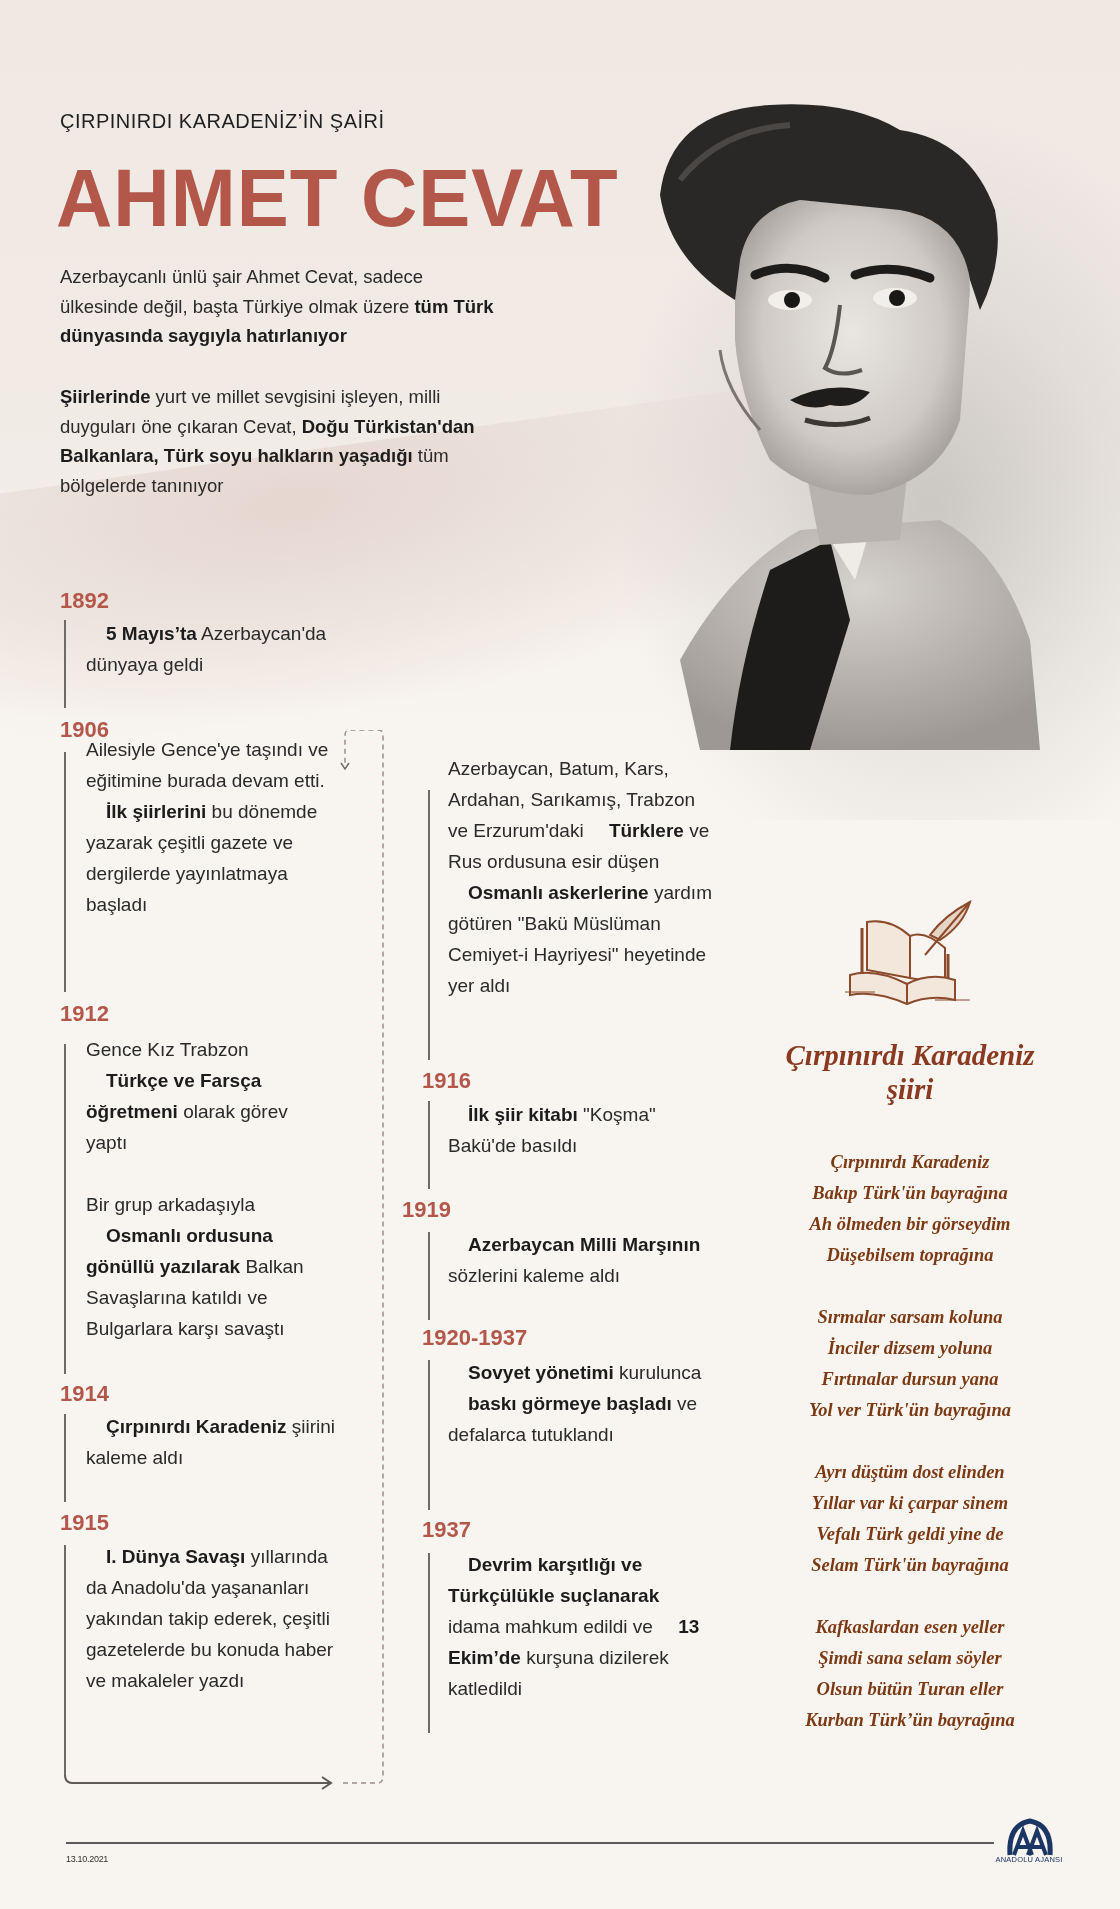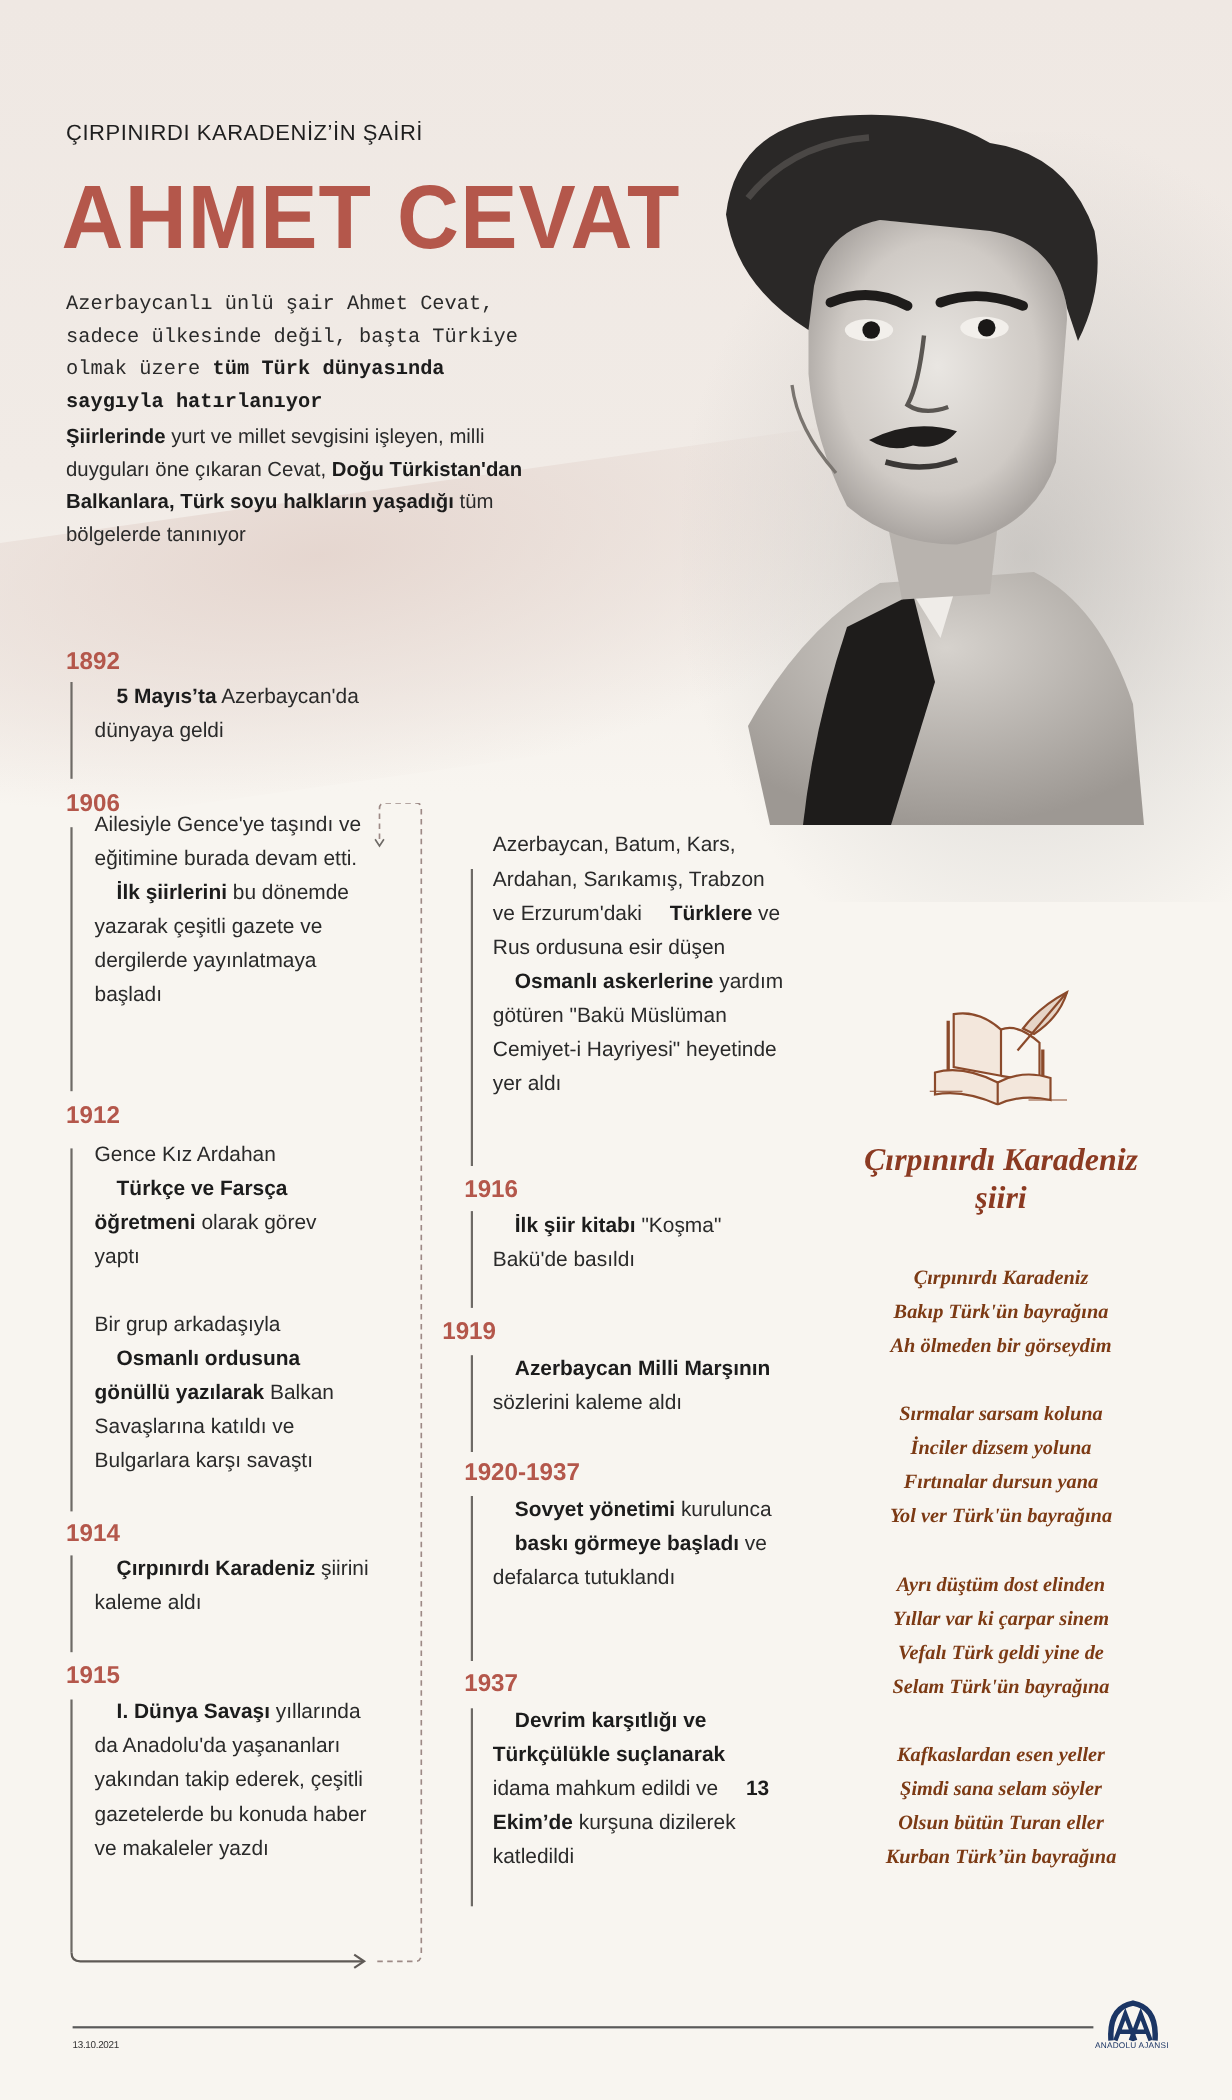--- a/index.html
+++ b/index.html
@@ -88,21 +88,21 @@
 </head>
 <body>
 
 <div class="bg-top"></div>
 <div class="bg-torn"></div>
 <div class="bg-smoke"></div>
 
 <div class="subtitle">ÇIRPINIRDI KARADENİZ’İN ŞAİRİ</div>
 <div class="title">AHMET CEVAT</div>
 
-<div class="intro" style="top:262px;font-family:Liberation Mono, monospace;">
+<div class="intro" style="top:262px;">
   <span>Azerbaycanlı ünlü şair Ahmet Cevat, sadece ülkesinde değil, başta Türkiye olmak üzere </span><b>tüm Türk dünyasında saygıyla hatırlanıyor</b>
 </div>
 <div class="intro" style="top:382px;">
   <b>Şiirlerinde</b><span> yurt ve millet sevgisini işleyen, milli duyguları öne çıkaran Cevat, </span><b>Doğu Türkistan'dan Balkanlara, Türk soyu halkların yaşadığı</b><span> tüm bölgelerde tanınıyor</span>
 </div>
 
 <svg class="portrait" viewBox="0 0 400 650">
   <defs>
     <radialGradient id="faceG" cx="50%" cy="45%" r="55%">
       <stop offset="0%" stop-color="#e9e6e2"></stop>
@@ -150,21 +150,21 @@
 
 <div class="year" style="left:60px; top:717px;">1906</div>
 <div class="vline" style="left:64px; top:752px; height:240px;"></div>
 <div class="event" style="left:86px; top:734px; width:255px;">
   <span>Ailesiyle Gence'ye taşındı ve eğitimine burada devam etti. </span><b>İlk şiirlerini</b><span> bu dönemde yazarak çeşitli gazete ve dergilerde yayınlatmaya başladı</span>
 </div>
 
 <div class="year" style="left:60px; top:1001px;">1912</div>
 <div class="vline" style="left:64px; top:1044px; height:330px;"></div>
 <div class="event" style="left:86px; top:1034px; width:230px;">
-  <span>Gence Kız Ardahan </span><b>Türkçe ve Farsça öğretmeni</b><span> olarak görev yaptı</span>
+  <span>Gence Kız Trabzon </span><b>Türkçe ve Farsça öğretmeni</b><span> olarak görev yaptı</span>
 </div>
 <div class="event" style="left:86px; top:1189px; width:250px;">
   <span>Bir grup arkadaşıyla </span><b>Osmanlı ordusuna gönüllü yazılarak</b><span> Balkan Savaşlarına katıldı ve Bulgarlara karşı savaştı</span>
 </div>
 
 <div class="year" style="left:60px; top:1381px;">1914</div>
 <div class="vline" style="left:64px; top:1414px; height:88px;"></div>
 <div class="event" style="left:86px; top:1411px; width:250px;">
   <b>Çırpınırdı Karadeniz</b><span> şiirini kaleme aldı</span>
 </div>
@@ -228,20 +228,21 @@
 </svg>
 <div class="poem-title">
   <div>Çırpınırdı Karadeniz</div>
   <div>şiiri</div>
 </div>
 <div class="poem">
   <div class="stanza">
     <div>Çırpınırdı Karadeniz</div>
     <div>Bakıp Türk'ün bayrağına</div>
     <div>Ah ölmeden bir görseydim</div>
+    <div>Düşebilsem toprağına</div>
   </div>
   <div class="stanza">
     <div>Sırmalar sarsam koluna</div>
     <div>İnciler dizsem yoluna</div>
     <div>Fırtınalar dursun yana</div>
     <div>Yol ver Türk'ün bayrağına</div>
   </div>
   <div class="stanza">
     <div>Ayrı düştüm dost elinden</div>
     <div>Yıllar var ki çarpar sinem</div>

